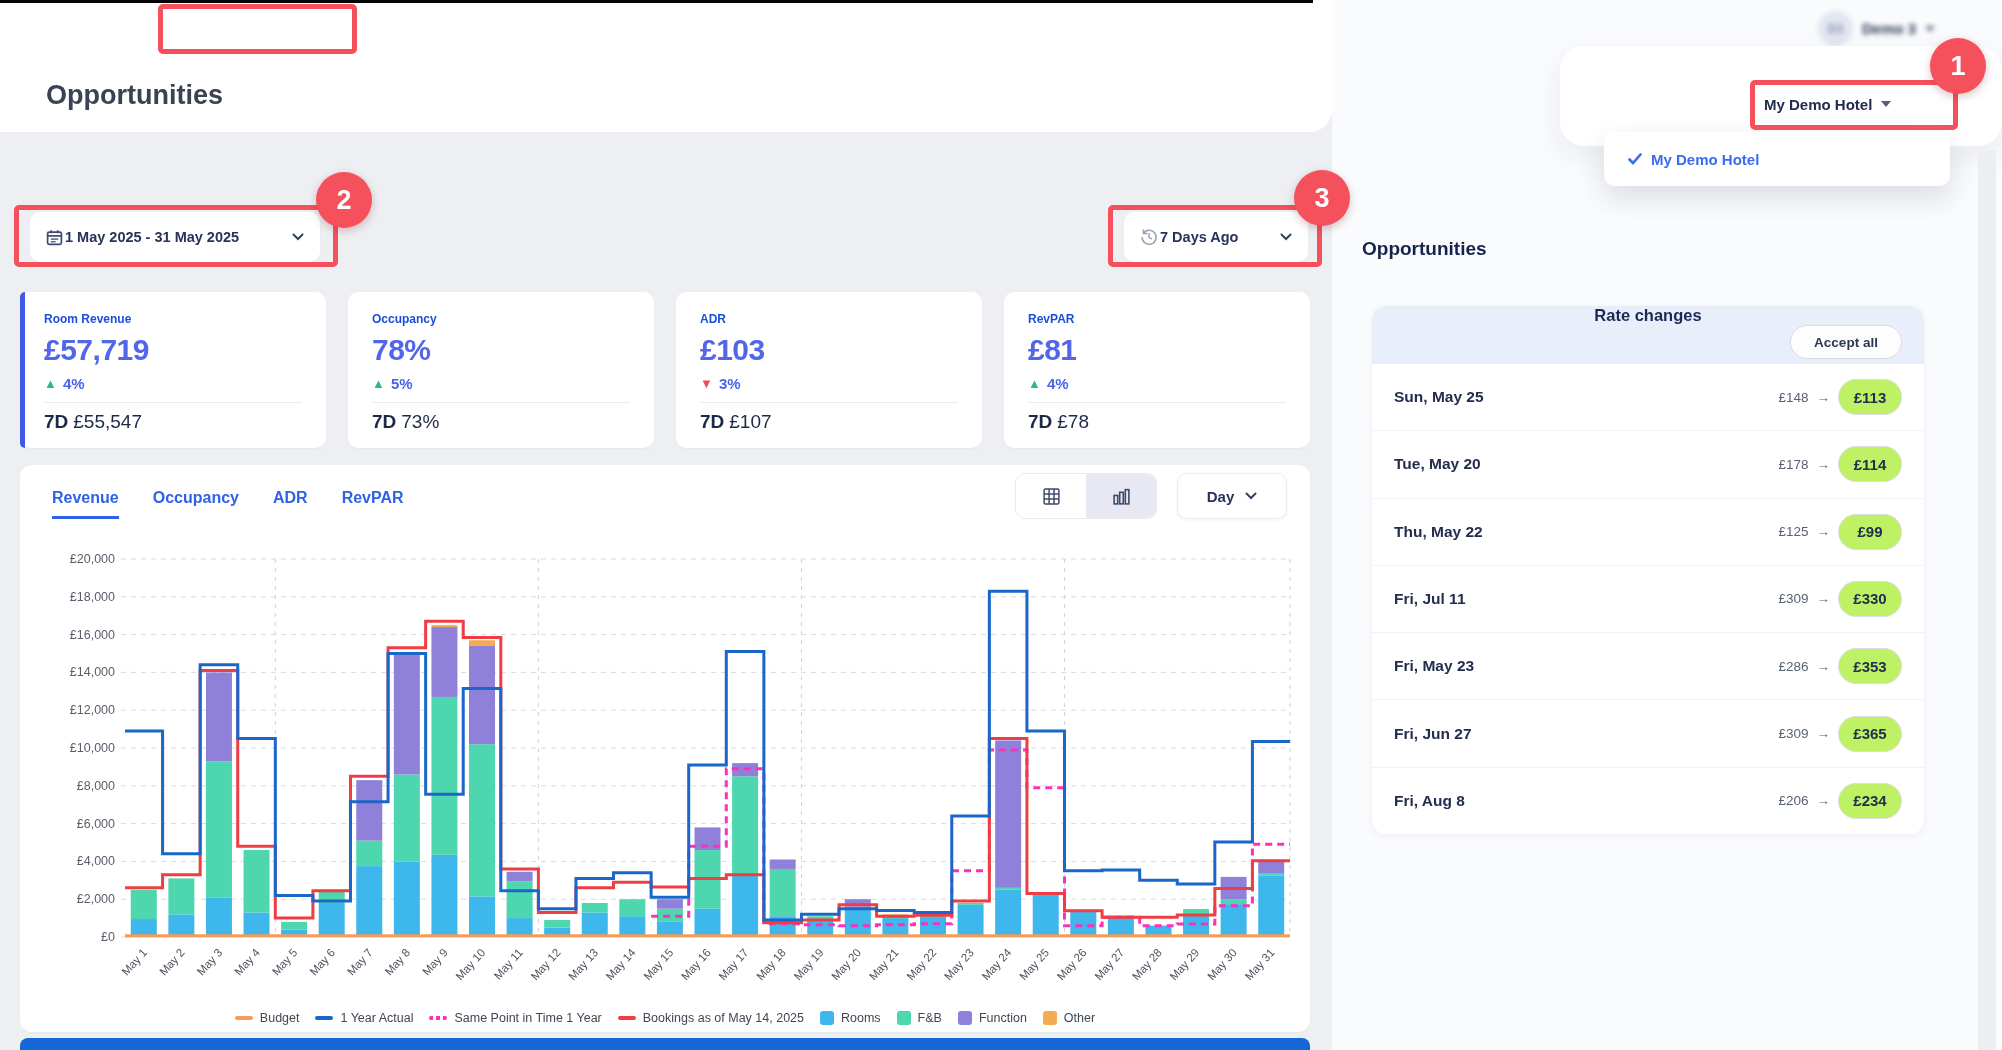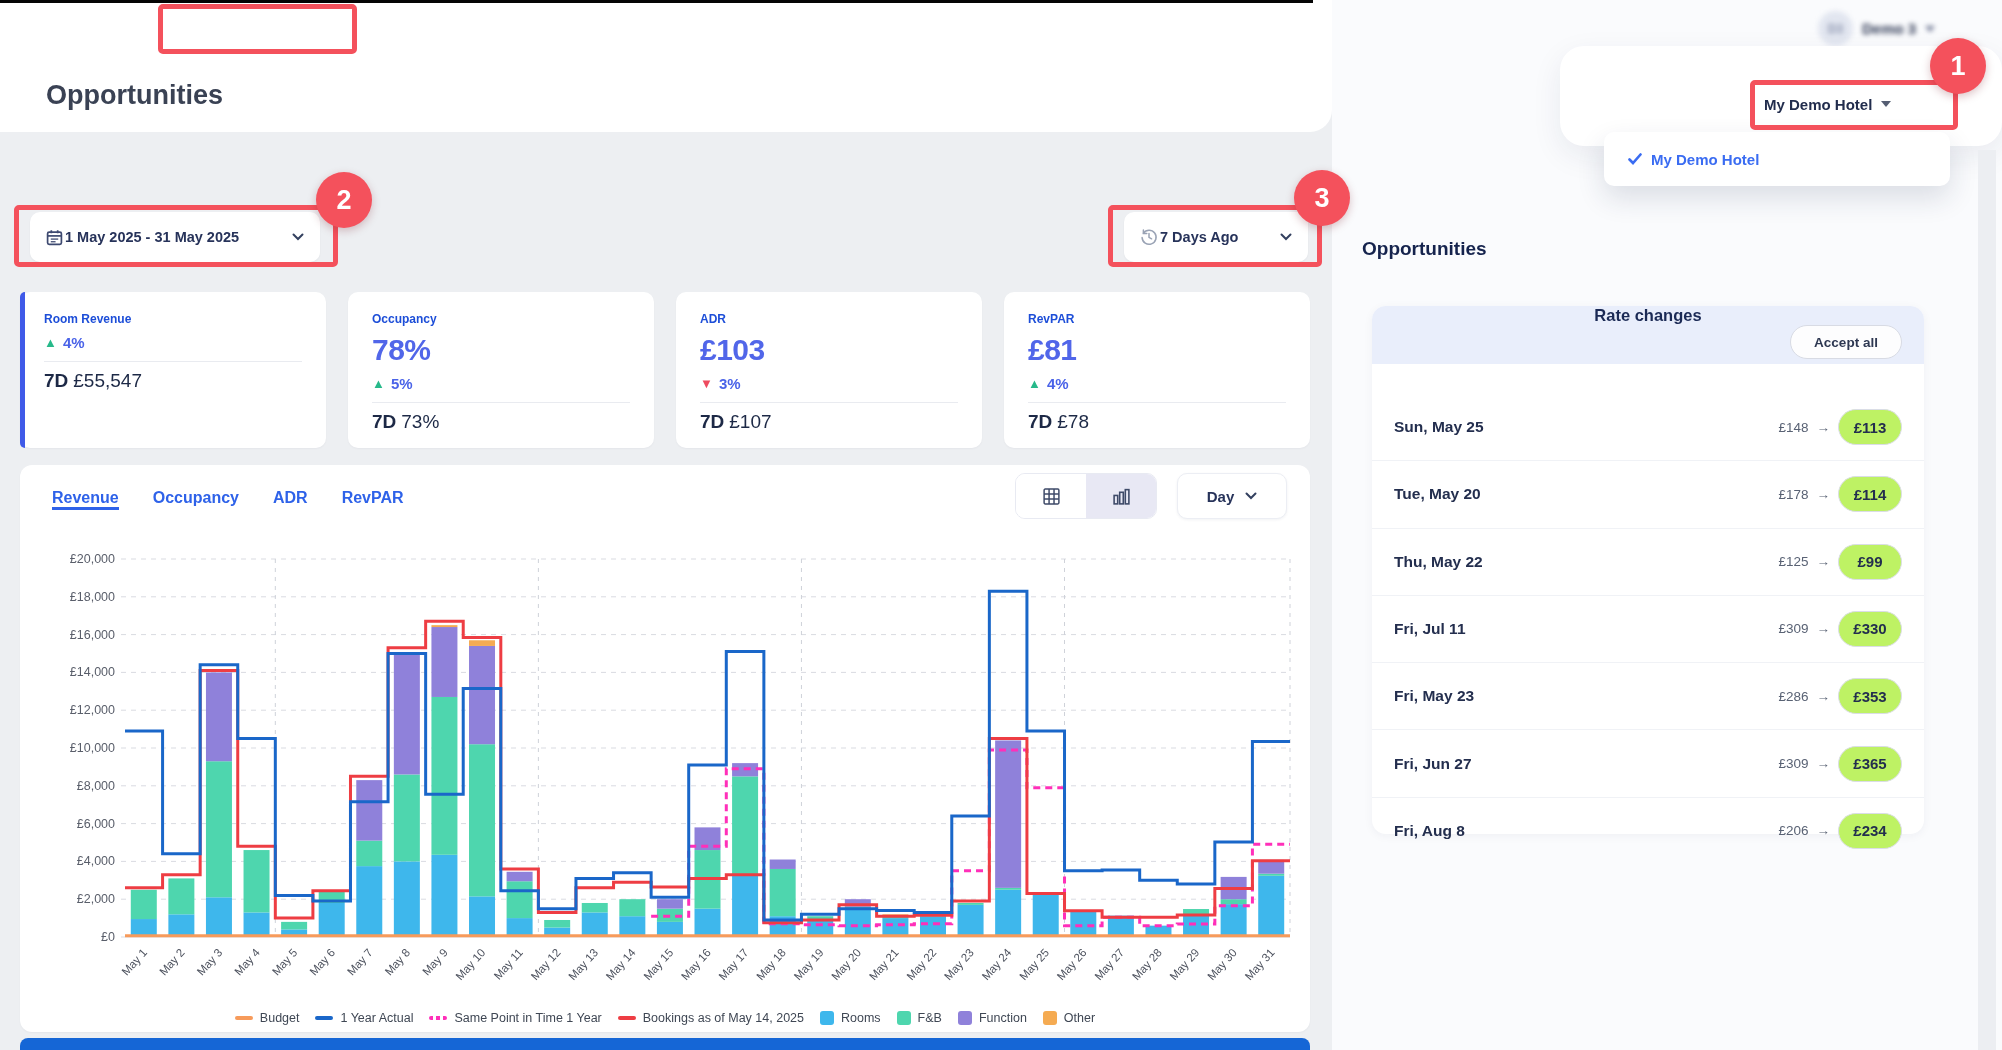--- a/index.html
+++ b/index.html
@@ -61,21 +61,21 @@
   .kpi-delta { display:flex; align-items:center; gap:6px; margin-top:8px; font-size:15px; font-weight:600; color:#4a63e8; }
   .kpi-delta .tri { font-size:13px; }
   .tri.up { color:#27b98a; } .tri.down { color:#ee4b5f; }
   .kpi-div { height:1px; background:#e9ebf0; margin-top:10px; }
   .kpi-7d { margin-top:8px; font-size:19px; color:#1d2946; }
   .kpi-7d b { font-weight:800; margin-right:5px; }
 
   
   .chart-card { left:20px; top:465px; width:1290px; height:567px; background:#ffffff; border-radius:12px; box-shadow:0 1px 2px rgba(20,30,60,.04); }
   .tabs { position:absolute; left:32px; top:24px; display:flex; gap:34px; }
-  .tab { font-size:16px; font-weight:700; color:#2e62e9; padding-bottom:0; cursor:pointer; border-bottom:3px solid transparent; }
+  .tab { font-size:16px; font-weight:700; color:#2e62e9; padding-bottom:9px; cursor:pointer; border-bottom:3px solid transparent; }
   .tab.active { border-bottom-color:#2e62e9; }
   .view-toggle { position:absolute; left:995px; top:8px; width:142px; height:46px; display:flex; border-radius:10px; overflow:hidden; border:1px solid #e8eaf2; }
   .view-toggle .seg { width:71px; display:flex; align-items:center; justify-content:center; color:#3e4a68; cursor:pointer; background:#ffffff; }
   .view-toggle .seg.selected { background:#e8e8f4; }
   .view-toggle .icon { width:19px; height:19px; display:inline-flex; }
   .day-btn { position:absolute; left:1157px; top:8px; width:110px; height:46px; background:#ffffff; border:1px solid #eceef4; border-radius:10px; display:flex; align-items:center; justify-content:center; gap:11px; box-shadow:0 1px 3px rgba(20,30,60,.06); cursor:pointer; }
   .day-btn-label { font-size:15px; font-weight:600; color:#27335a; }
   .day-btn .caret { display:inline-flex; width:12px; color:#33405f; }
   #chart-svg { position:absolute; left:0; top:60px; }
   .ytick { font-size:12.5px; fill:#595e6a; font-family:"Liberation Sans",sans-serif; }
@@ -86,21 +86,21 @@
   .sw-sq { width:14px; height:14px; border-radius:3px; }
   .sw-dash { width:18px; height:4px; border-radius:2px; }
   .blue-strip { left:20px; top:1038px; width:1290px; height:12px; background:#1566d6; border-radius:8px 8px 0 0; }
 
   
   .opp-heading { left:1362px; top:238px; font-size:19px; font-weight:800; color:#15234d; }
   .rate-card { left:1372px; top:306px; width:552px; height:528px; background:#ffffff; border-radius:14px; box-shadow:0 2px 10px rgba(30,40,80,.05); }
   .rate-head { height:58px; background:#e9eefb; border-radius:14px 14px 0 0; display:flex; align-items:center; padding:0 22px;flex-direction:column; }
   .rate-head-title { font-size:16.5px; font-weight:800; color:#1b2a55; }
   .accept-all { margin-left:auto; width:112px; height:34px; border-radius:17px; background:#fdfdfe; border:1.5px solid #d8dbe4; display:flex; align-items:center; justify-content:center; font-size:13.5px; font-weight:600; color:#2e3852; cursor:pointer; }
-  .rate-rows { height:470px; display:flex; flex-direction:column;margin-top:30px; }
+  .rate-rows { height:470px; display:flex; flex-direction:column; }
   .rate-row { flex:1; display:flex; align-items:center; padding:0 22px; border-top:1px solid #f0f2f6; }
   .rate-row:first-child { border-top:none; }
   .rate-date { font-size:15.5px; font-weight:700; color:#232e4e; }
   .rate-right { margin-left:auto; display:flex; align-items:center; gap:8px; }
   .rate-old { font-size:13.5px; color:#596274; }
   .rate-arrow { font-size:13.5px; color:#596274; }
   .rate-pill { min-width:64px; height:36px; padding:0 10px; border-radius:18px; border:1.5px solid #dadde6; background:#bef264; display:flex; align-items:center; justify-content:center; font-size:15px; font-weight:800; color:#232e4e; cursor:pointer; }
 </style>
 </head>
 <body>
@@ -241,20 +241,21 @@
     <span class="caret">
       <svg viewBox="0 0 12 8" width="12" height="8" fill="none" stroke="currentColor" stroke-width="2" stroke-linecap="round">
           <polyline points="1.5,1.5 6,6 10.5,1.5"></polyline>
         </svg>
     </span>
   </div>
 
   <div class="abs kpi-row" id="kpi-row">
       <div class="kpi-card accent">
         <div class="kpi-title">Room Revenue</div>
+        <div class="kpi-value">£57,719</div>
         <div class="kpi-delta">
           <span class="tri up">▲</span>
           <span>4%</span>
         </div>
         <div class="kpi-div"></div>
         <div class="kpi-7d"><b>7D</b><span>£55,547</span></div>
       </div>
       <div class="kpi-card">
         <div class="kpi-title">Occupancy</div>
         <div class="kpi-value">78%</div>

